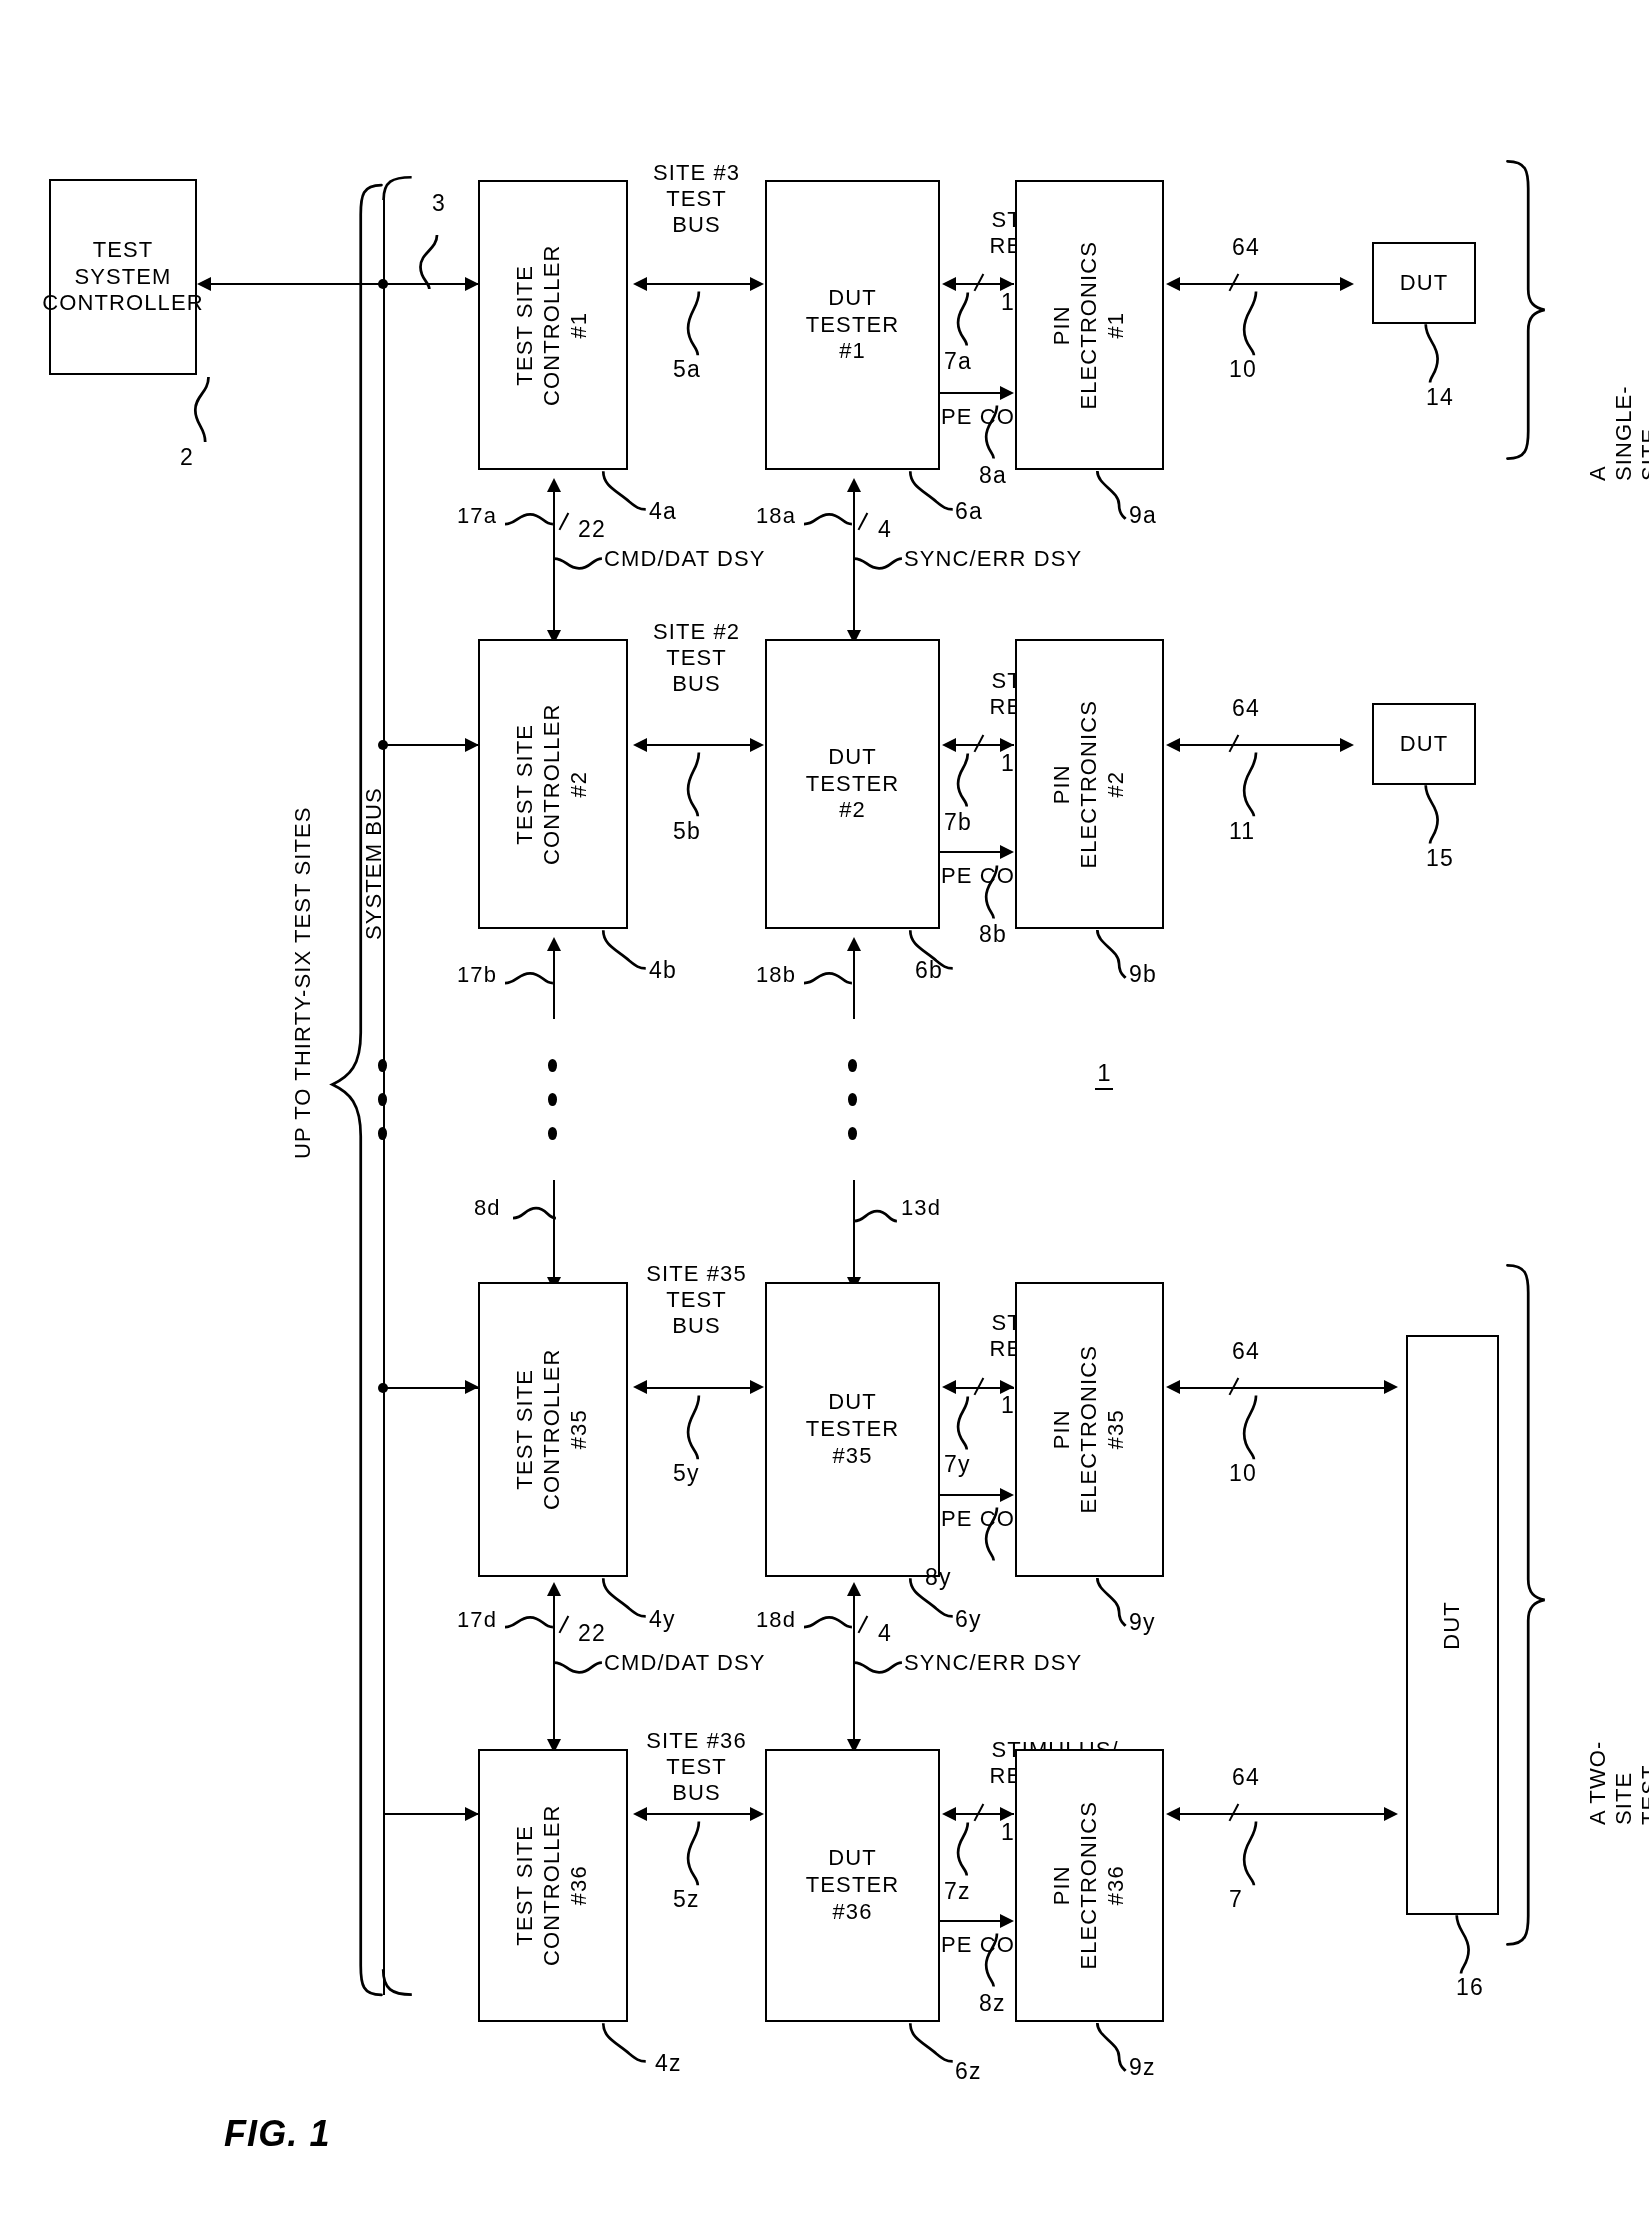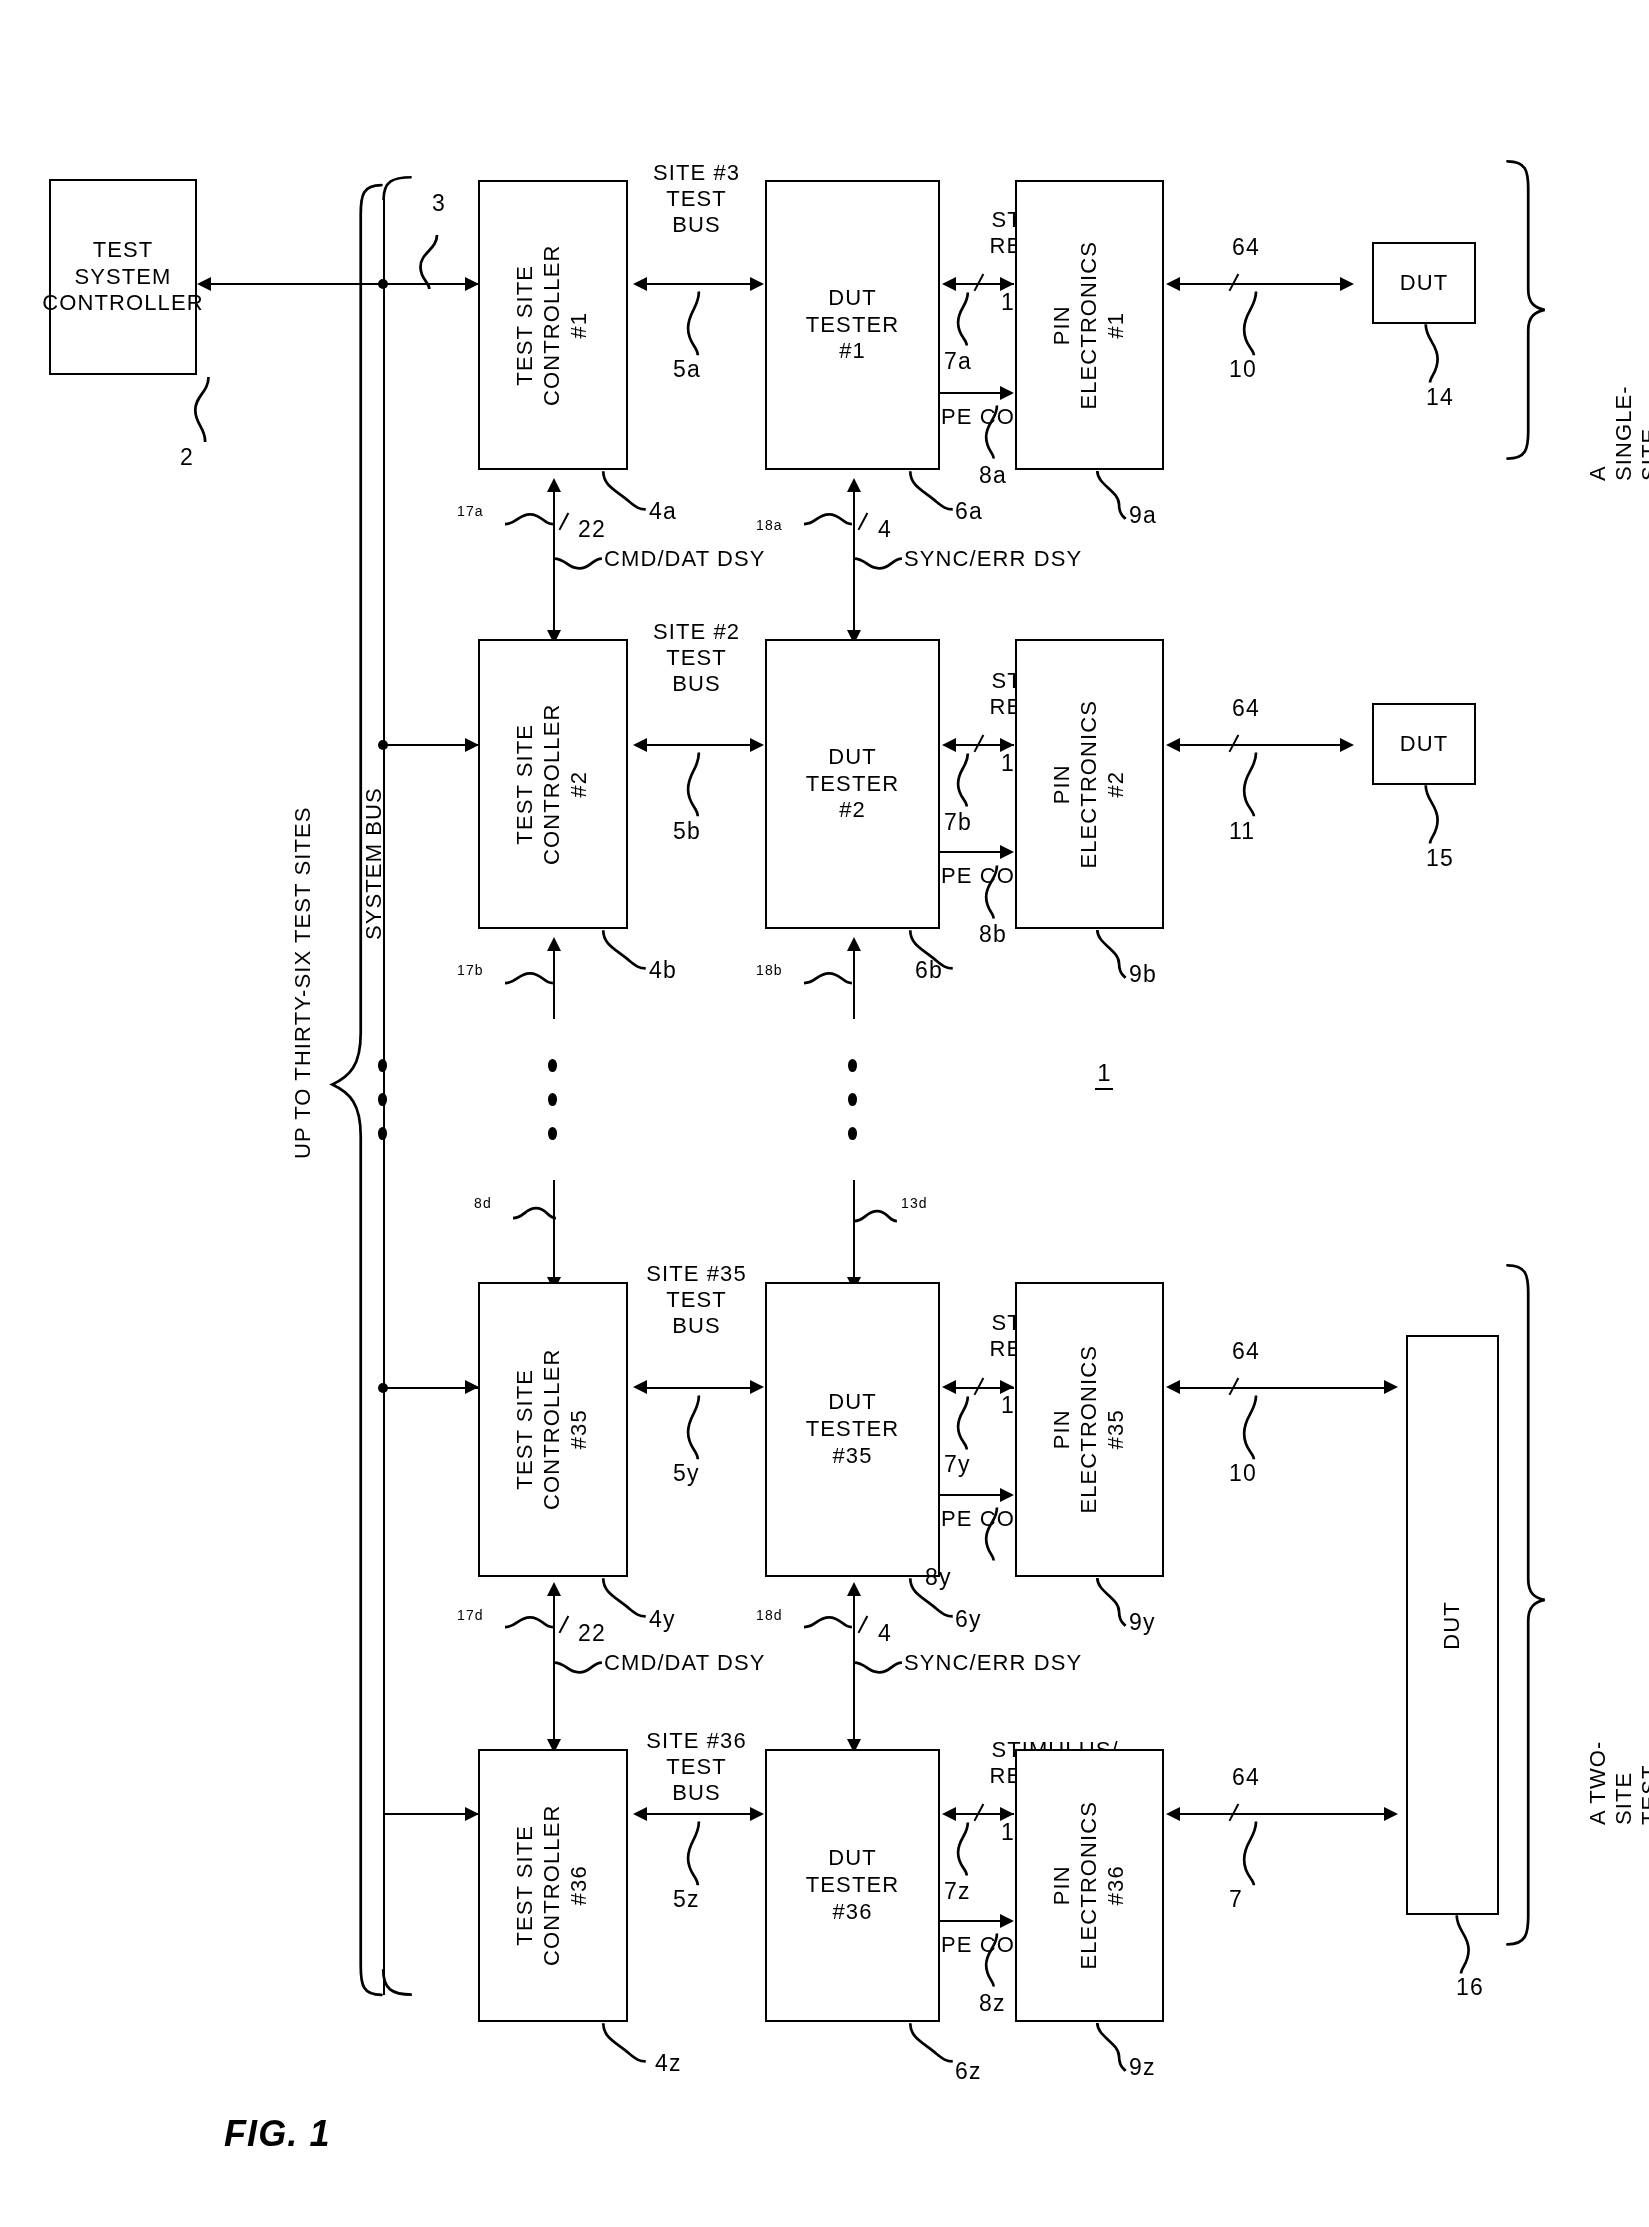--- a/index.html
+++ b/index.html
@@ -11,21 +11,21 @@
        display:flex;align-items:center;justify-content:center;text-align:center;
        font-family:"Liberation Sans", sans-serif;color:#000;letter-spacing:1.1px;}
   .box .lbl{line-height:1.22;font-size:22px;font-weight:400;white-space:pre-line;}
   .box.vert .lbl{transform:rotate(-90deg);white-space:pre-line;}
 
   
   .txt{position:absolute;color:#000;font-size:22px;line-height:1.18;letter-spacing:1.1px;
        white-space:pre-line;font-family:"Liberation Sans", sans-serif;}
   .txt.c{text-align:center;}
   .txt.rot{transform-origin:0 0;}
-  .small{font-size:14px;}
+  .small{font-size:22px;}
   .num{font-size:23px;}
 
   .figlabel{position:absolute;font-size:36px;font-weight:bold;font-style:italic;
             letter-spacing:1.1px;font-family:"Liberation Sans", sans-serif;}
 
   .figref{position:absolute;font-size:24px;letter-spacing:0.5px;}
   .figref .ul{border-bottom:2.2px solid #000;padding:0 2.2px 2.2px 2.2px;}
 
   
   .hline{position:absolute;height:0;border-top:2.7px solid #000;}
@@ -231,21 +231,21 @@
         <path d="M6 0 C 6 28, 32 36, 54 56 C 66 66, 72 70, 84 70"></path>
       </svg>
   </div>
   <div class="txt num" style="left:649px;top:498px;">4a</div>
 
   <div class="vline" style="left:853px;top:483px;height:153px;"></div>
   <div class="ar ar-u" style="left:847px;top:478px;"></div>
   <div class="ar ar-d" style="left:847px;top:630px;"></div>
   <div class="slash" style="left:862px;top:512px;"></div>
   <div class="txt num" style="left:878px;top:516px;">4</div>
-  <div class="txt small" style="left:756px;top:517px;">18a</div>
+  <div class="txt small" style="left:756px;top:503px;">18a</div>
   <div class="lead" style="left:804px;top:512px;">
     <svg width="49" height="22" viewBox="0 0 90 40">
         <path d="M0 22 C 22 22, 24 4, 46 4 C 68 4, 70 22, 88 22"></path>
       </svg>
   </div>
   <div class="lead" style="left:854px;top:553px;">
     <svg width="49" height="22" viewBox="0 0 90 40">
         <path d="M0 10 C 22 10, 24 28, 46 28 C 68 28, 70 10, 88 10"></path>
       </svg>
   </div>

